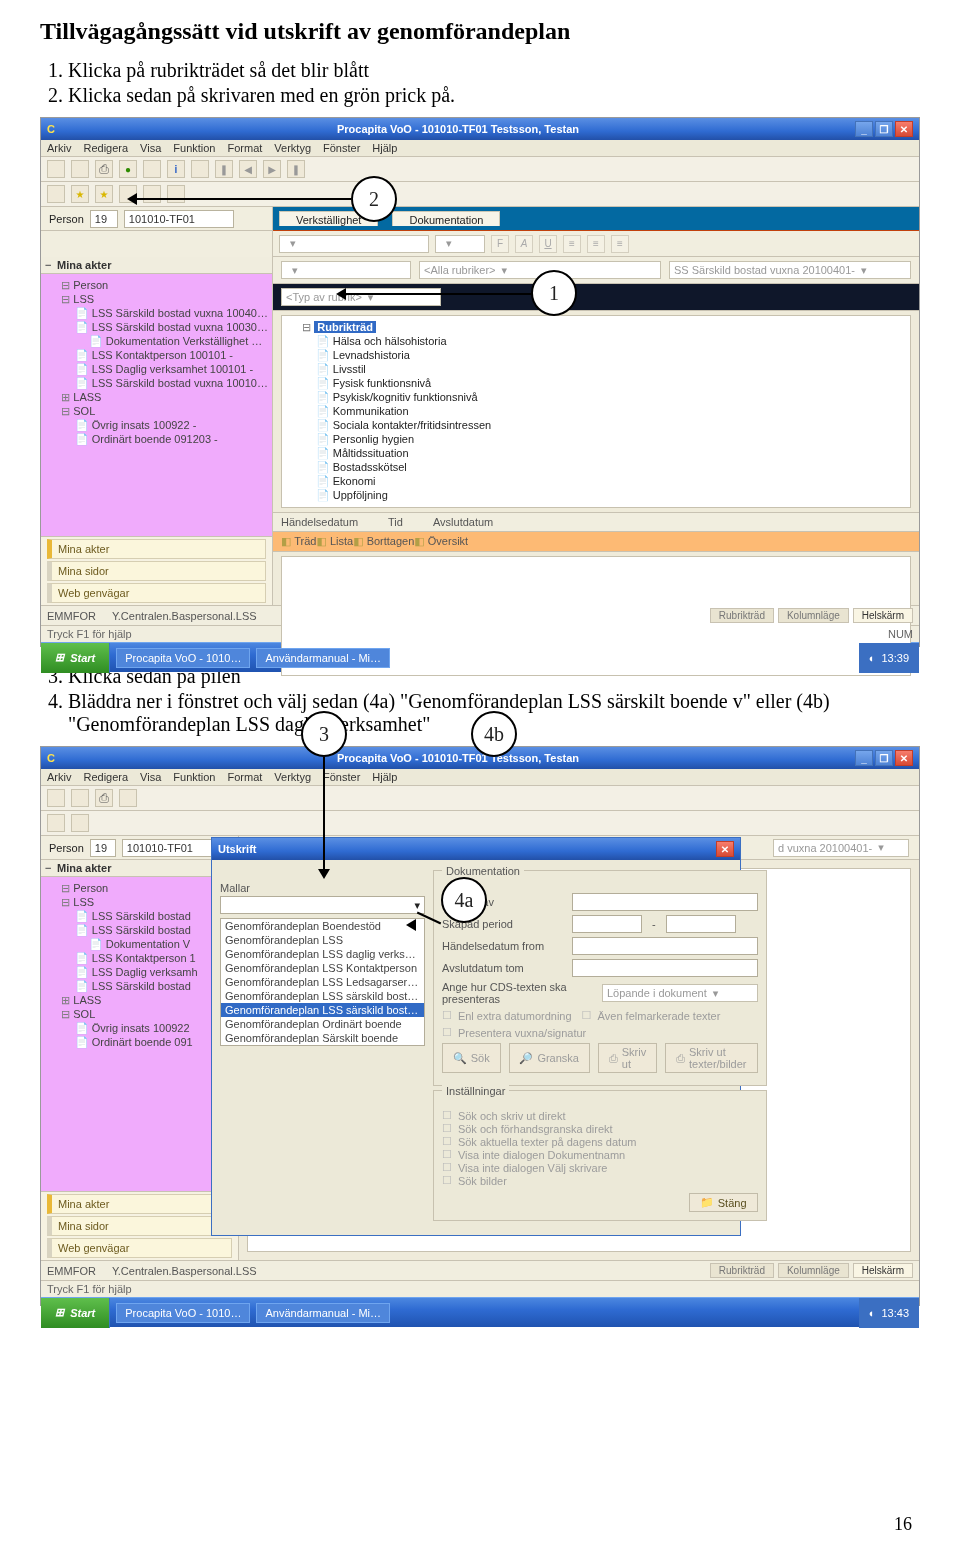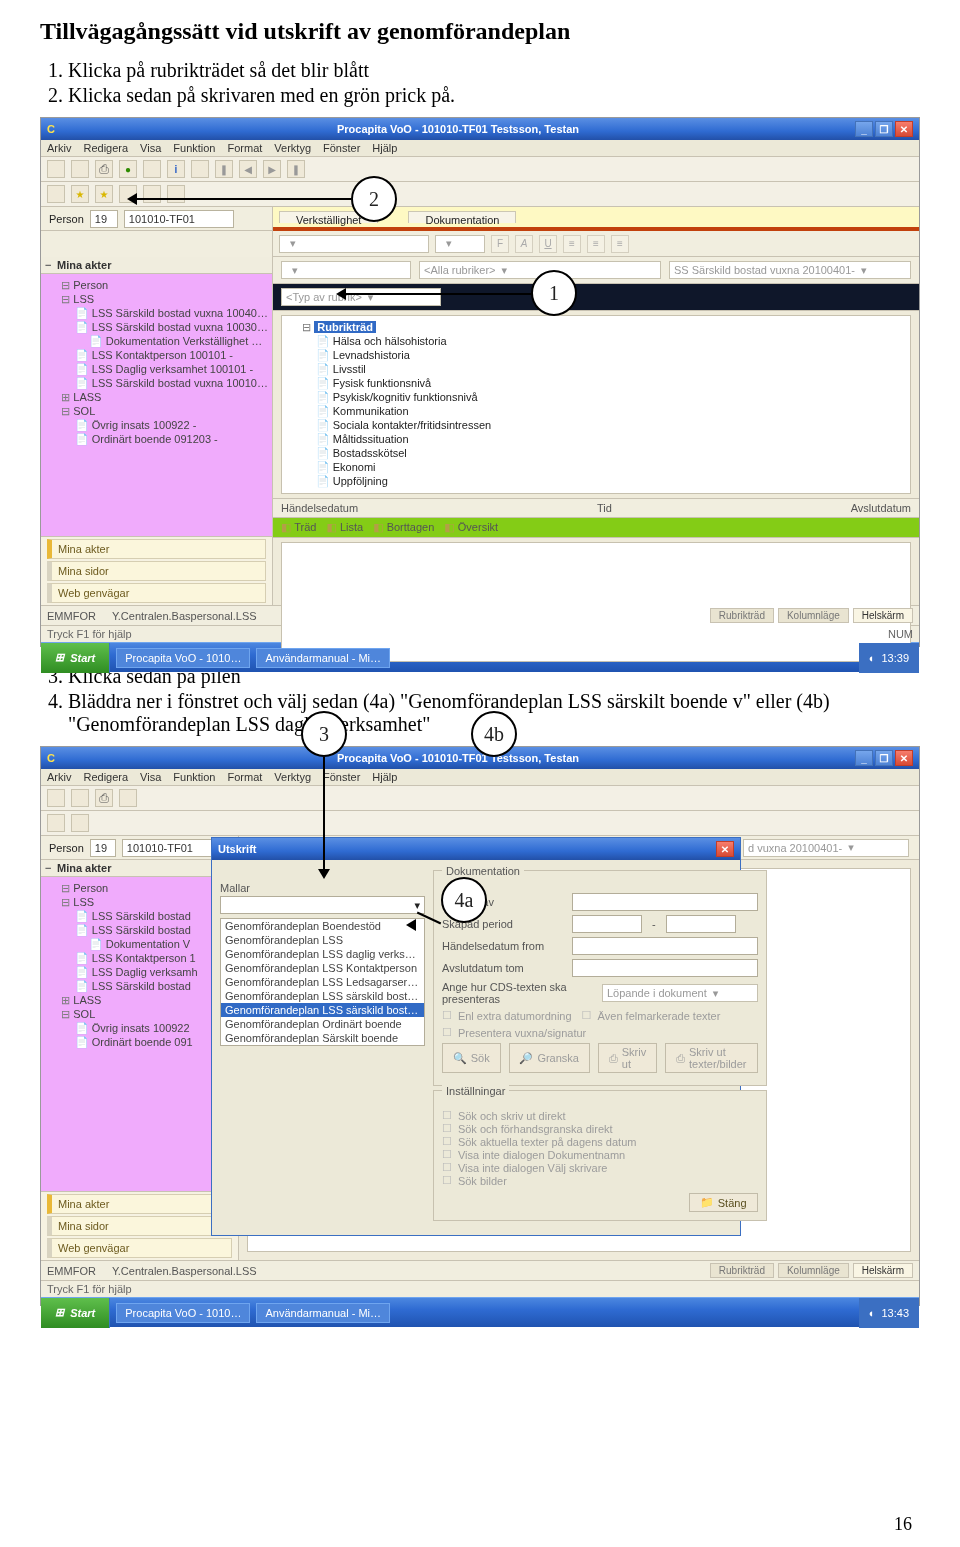--- a/index.html
+++ b/index.html
@@ -70,22 +70,22 @@
     display:flex;align-items:center;justify-content:center; font-size:10px; color:#666;
   }
   .tbtn.green::before { content:"●"; color:#2e8b00; font-size:10px; }
   .tbtn.printer::before { content:"⎙"; color:#555; font-size:12px;}
   .tbtn.star::before { content:"★"; color:#d9b700; }
   .tbtn.info::before { content:"i"; color:#2a5ec6; font-weight:bold;}
   .tbtn.arr-l::before { content:"◀"; color:#999; }
   .tbtn.arr-r::before { content:"▶"; color:#999; }
   .tbtn.bar::before { content:"❚"; color:#999; }
   .tabrow {
-    background:#fef9c3; border-bottom:4px solid #c2410c;
-    padding: 4px 6px; display:flex; gap:30px;
+    background:#0369a1; border-bottom:1px solid #c2410c;
+    padding: 4px 6px; display:flex; gap:14px;
   }
   .tab {
     border:1px solid #ccc7b4; border-bottom:none; background:#f7f4e8;
     padding:2px 16px;
   }
   .format-toolbar {
     background:#f1eedf; border-bottom:1px solid #c8c2b2;
     padding:3px 6px; display:flex; gap:6px; align-items:center; color:#9a9a9a;
   }
   .fmtbtn { width:18px;height:18px;border:1px solid #d4cfbf; background:#f4f1e4;display:flex;align-items:center;justify-content:center;font-size:10px;color:#aaa;}
@@ -145,25 +145,25 @@
   .rubrik-tree li { margin:1px 0; white-space:nowrap;}
   .rubrik-title-sel {
     background:#316ac5; color:#fff; padding:0 3px; font-weight:bold;
   }
   .rubrik-tree .exp::before { content:"⊞ "; color:#7c7c7c;}
   .rubrik-tree .col::before { content:"⊟ "; color:#7c7c7c;}
   .rubrik-tree .ico::before { content:"📄 "; color:#6fa6de; }
 
   .hdr-row {
     background:#f1eedf; border-top:1px solid #c8c2b2; border-bottom:1px solid #c8c2b2;
-    padding:3px 8px; display:flex; gap:20px; font-size:11px; color:#555;justify-content:space-between;
+    padding:3px 8px; display:flex; gap:30px; font-size:11px; color:#555;
   }
   .toolbar-views {
-    background:#84cc16; border-bottom:1px solid #c8c2b2;
-    padding:3px 8px; display:flex; gap:10px; font-size:11px; color:#555; align-items:center;
+    background:#fdba74; border-bottom:1px solid #c8c2b2;
+    padding:3px 8px; display:flex; gap:0; font-size:11px; color:#555; align-items:center;
   }
   .toolbar-views .vbtn::before { content:"◧ "; color:#b39f46; }
   .big-white {
     flex:1; background:#ffffff; border:1px solid #c7c1af; margin:4px 8px;
     min-height:120px;
   }
   .statusbar {
     background:#f1eedf; border-top:1px solid #c8c2b2; padding:2px 6px;
     display:flex; gap:40px; font-size:11px; color:#555; align-items:center;
   }
@@ -392,20 +392,21 @@
         <ul>
           <li class="col"><span class="rubrik-title-sel">Rubrikträd</span></li>
           <ul>
             <li class="exp ico">Hälsa och hälsohistoria</li>
             <li class="exp ico">Levnadshistoria</li>
             <li class="exp ico">Livsstil</li>
             <li class="exp ico">Fysisk funktionsnivå</li>
             <li class="exp ico">Psykisk/kognitiv funktionsnivå</li>
             <li class="exp ico">Kommunikation</li>
             <li class="exp ico">Sociala kontakter/fritidsintressen</li>
+            <li class="exp ico">Personlig hygien</li>
             <li class="exp ico">Måltidssituation</li>
             <li class="exp ico">Bostadsskötsel</li>
             <li class="exp ico">Ekonomi</li>
             <li class="exp ico">Uppföljning</li>
           </ul>
         </ul>
       </div>
       <div class="hdr-row">
         <span>Händelsedatum</span>
         <span>Tid</span>
@@ -494,21 +495,21 @@
     <div class="tbtn"></div>
   </div>
 
   <div class="content-row" style="height:24px;">
     <div class="person-row" style="width:198px;border-right:1px solid #c8c2b2;">
       <span>Person</span>
       <div class="input-box" style="width:26px;">19</div>
       <div class="input-box" style="width:98px;">101010-TF01</div>
     </div>
     <div style="flex:1;background:#f1eedf;border-bottom:1px solid #c8c2b2;display:flex;justify-content:flex-end;align-items:center;padding-right:10px;">
-       <div class="dd" style="width:166px;">
+       <div class="dd" style="width:136px;">
           <span>d vuxna 20100401-</span>
           <span class="car">▾</span>
         </div>
     </div>
   </div>
 
   <div class="content-row" style="height:400px;">
     <div class="left-pane" style="width:198px;">
       <div class="left-header">Mina akter</div>
       <div class="tree">

